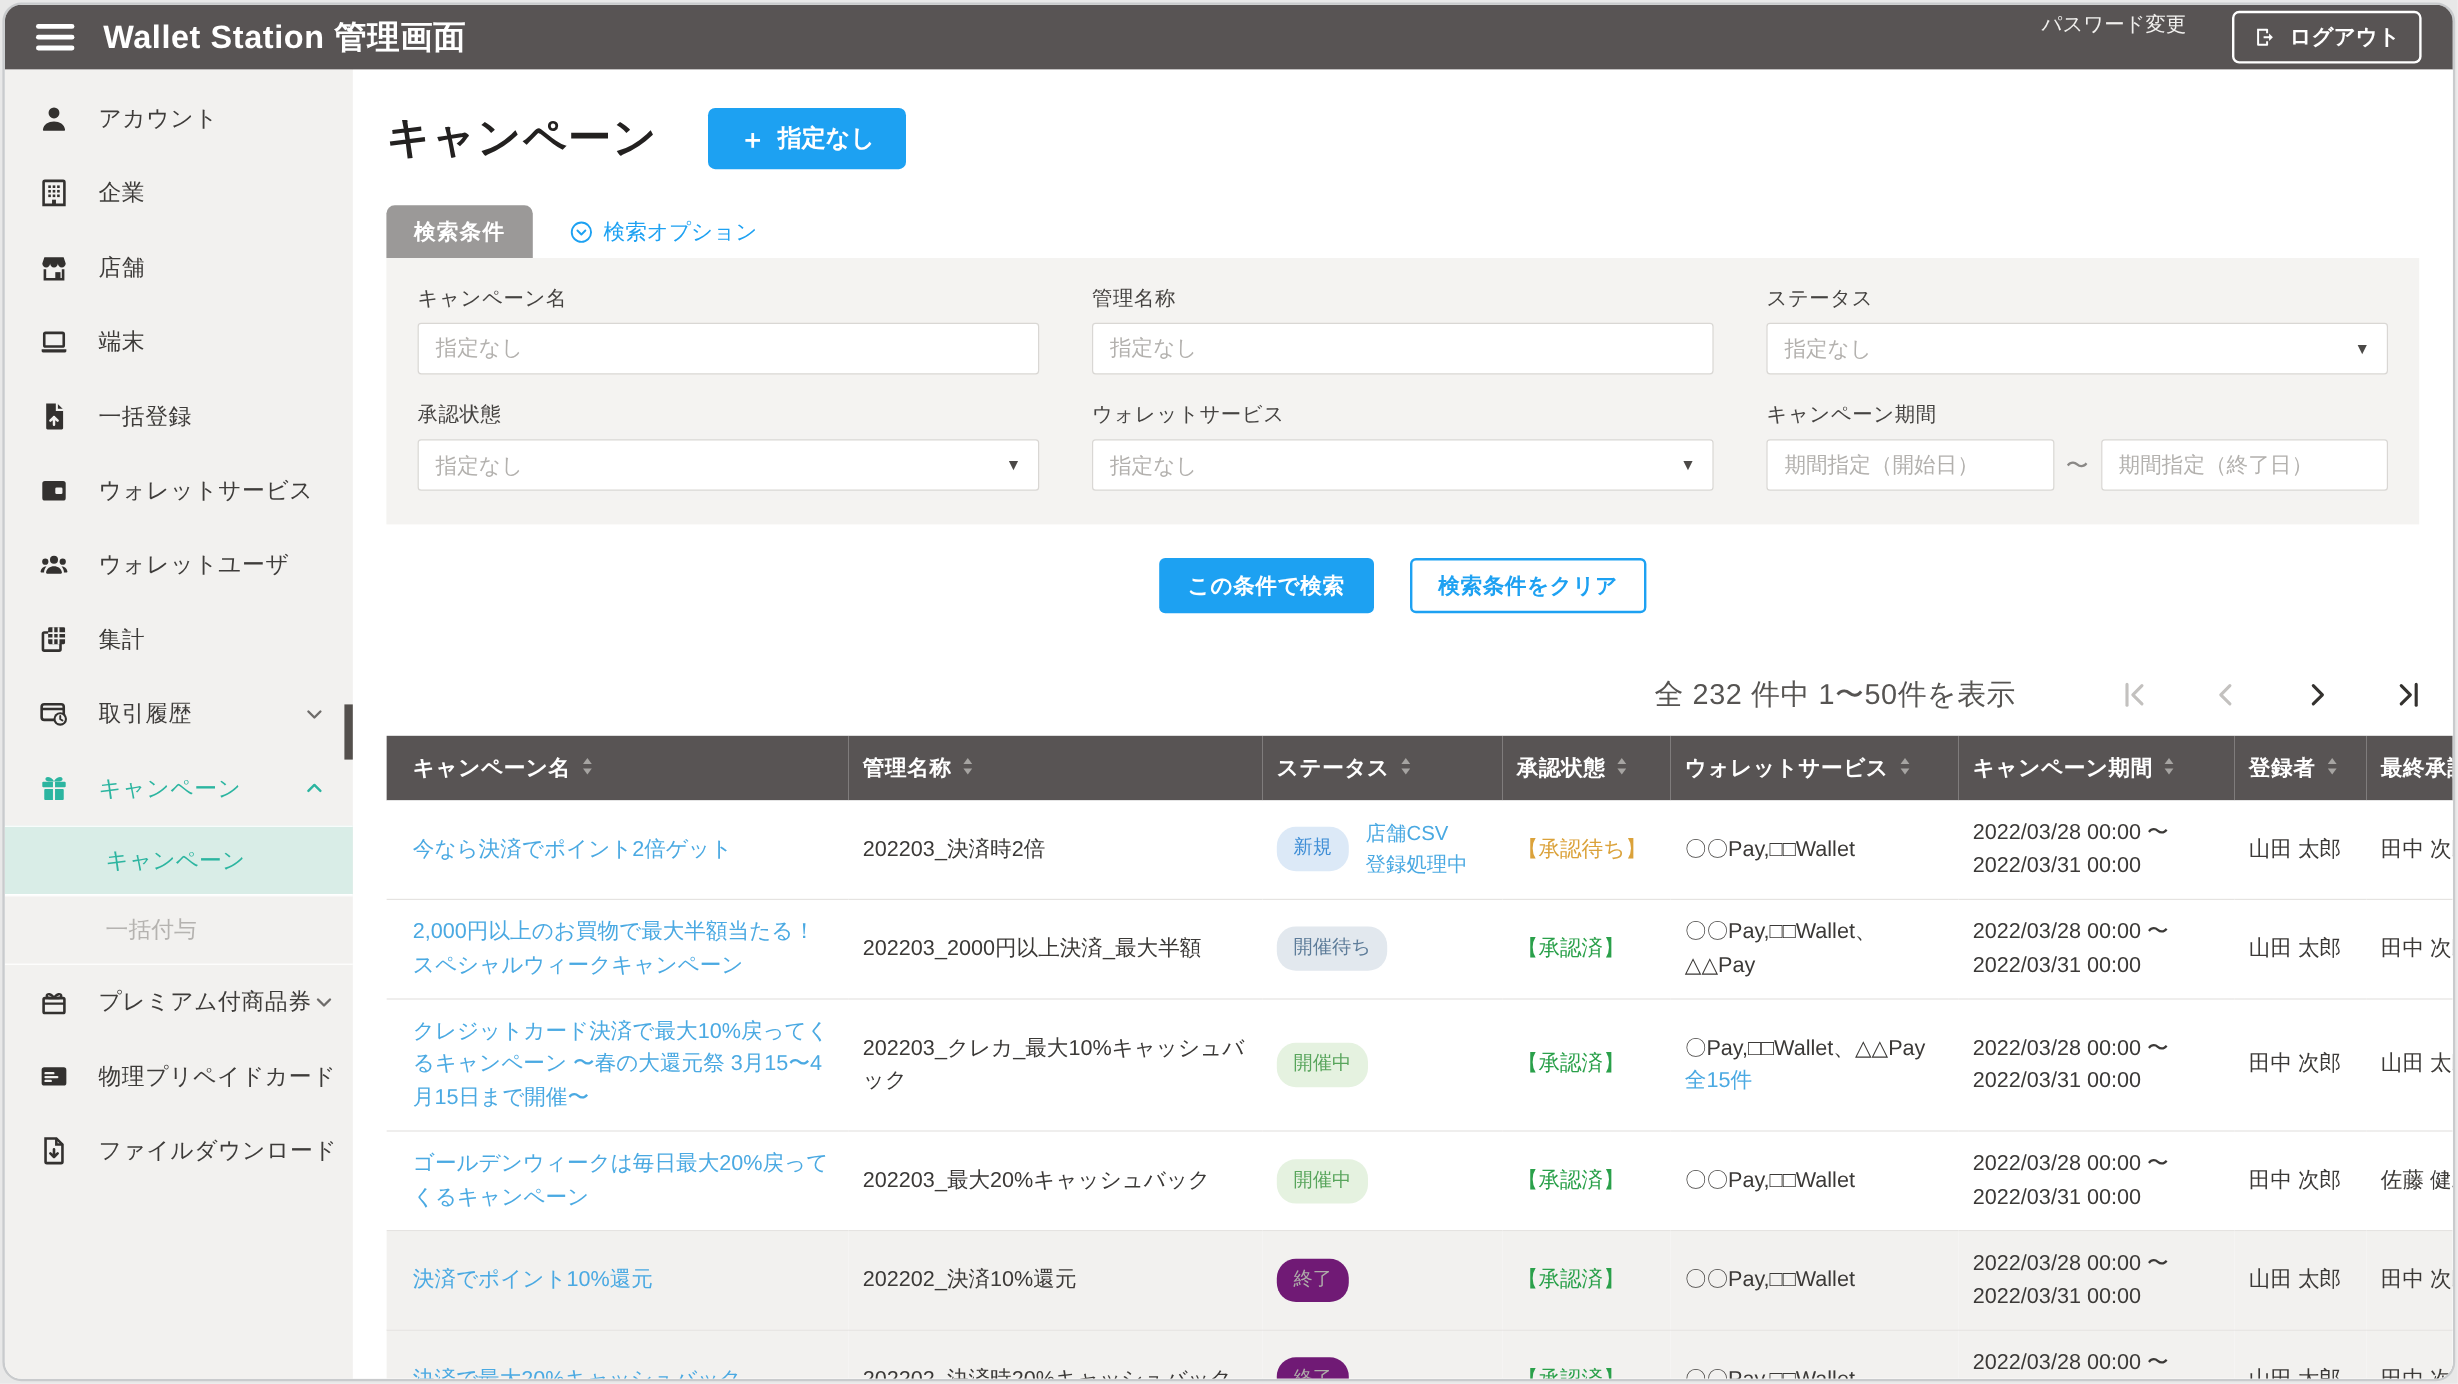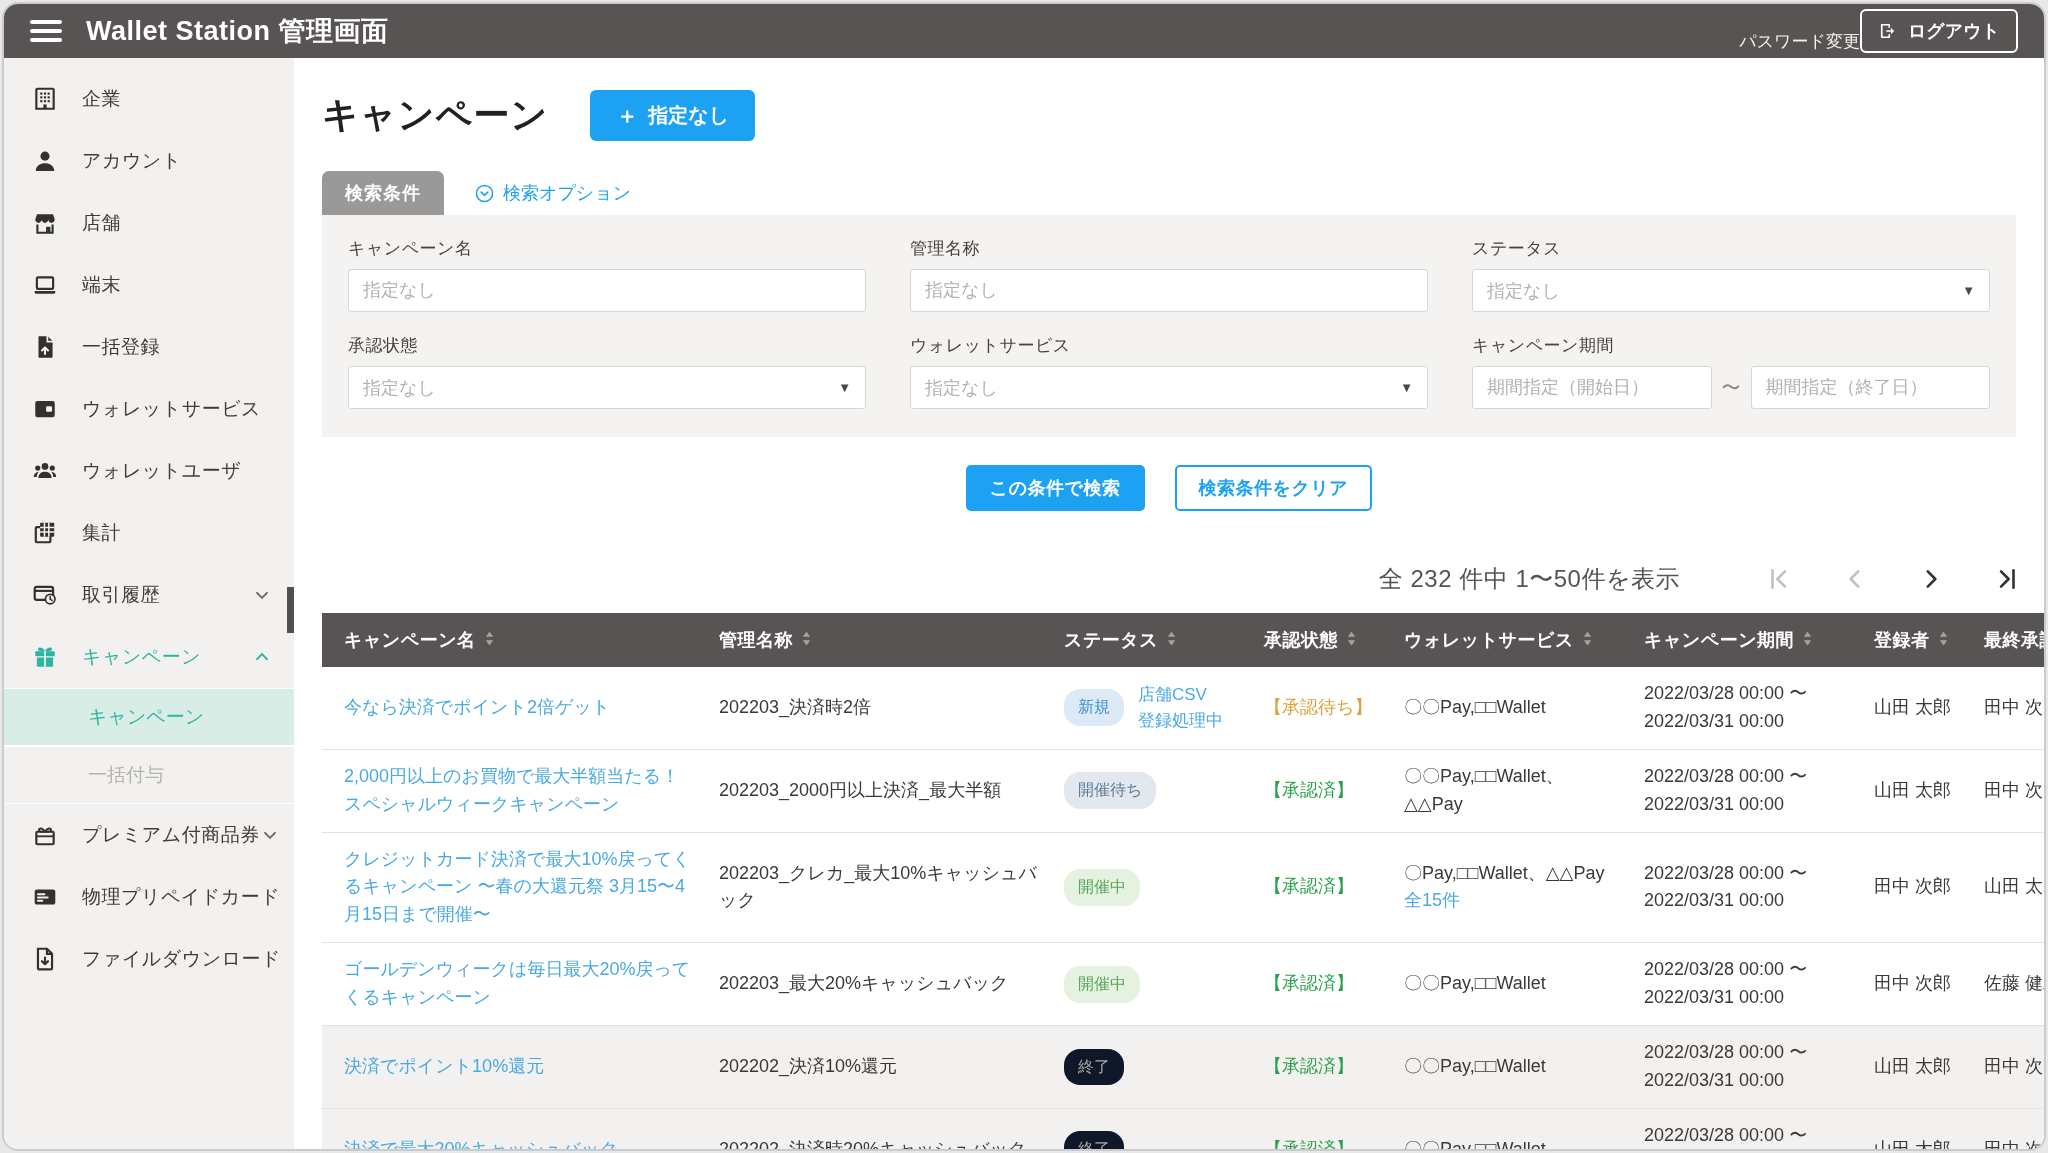--- a/index.html
+++ b/index.html
@@ -5,21 +5,21 @@
   html,body{margin:0;padding:0;background:#e8e8e8;}
   body{width:2048px;height:1153px;font-family:"Liberation Sans","DejaVu Sans",sans-serif;overflow:hidden;}
   *{box-sizing:border-box;}
   .frame{width:2044px;height:1149px;margin:2px;border:2px solid #c9cbcd;border-radius:16px;overflow:hidden;background:#fff;display:flex;flex-direction:column;}
 
   
   .app-header{height:54px;background:var(--header-bg,#585454);display:flex;align-items:center;padding:13px 26px;flex:none;}
   .hamburger{width:32px;display:flex;flex-direction:column;gap:5px;margin-right:24px;cursor:pointer;}
   .hamburger span{display:block;height:4px;background:#fff;border-radius:2px;}
   .app-title{color:#fff;font-size:27px;font-weight:bold;letter-spacing:.5px;white-space:nowrap;}
-  .header-right{margin-left:auto;display:flex;align-items:flex-end;}
+  .header-right{margin-left:auto;display:flex;align-items:flex-start;gap:38px;}
   .pw-link{color:#f1f0ee;font-size:17px;cursor:pointer;text-decoration:none;}
   .logout-btn{display:flex;align-items:center;gap:10px;background:transparent;border:2px solid #fff;border-radius:6px;color:#fff;font-size:18px;font-weight:bold;padding:8px 16px;cursor:pointer;font-family:inherit;}
   .logout-btn svg{width:20px;height:20px;display:block;}
 
   .layout{display:flex;flex:1;min-height:0;}
 
   
   .sidebar{width:290px;flex:none;background:#f2f1ef;padding-top:10px;position:relative;}
   .side-item{height:62px;display:flex;align-items:center;padding-left:28px;cursor:pointer;color:#3e3c3a;}
   .side-icon{width:26px;height:26px;flex:none;margin-right:24px;color:#33312f;}
@@ -77,21 +77,21 @@
   th .th-label{vertical-align:middle;display:inline-block;}
   td{font-size:18px;color:#3b3937;padding:13px 12px;border-bottom:1px solid #e5e3e1;vertical-align:middle;line-height:1.55;background:#fff;}
   td:first-child{padding-left:22px;}
   tr.row-ended td{background:#f2f1ef;}
   .link{color:var(--link,#4aa9e2);text-decoration:none;cursor:pointer;}
   .status-wrap{display:flex;align-items:center;gap:14px;}
   .badge{display:inline-block;padding:6px 14px;border-radius:16px;font-size:16px;white-space:nowrap;flex:none;}
   .badge-new{background:#dcE9f7;color:#3f8ed6;}
   .badge-waiting{background:#e2e8ee;color:#5d7c99;}
   .badge-active{background:#e5f2e0;color:#58a55c;}
-  .badge-ended{background:#0f172a;color:#aeaca9;}
+  .badge-ended{background:#701a75;color:#aeaca9;}
   .csv-link{font-size:17px;line-height:1.5;}
   .approval{white-space:nowrap;font-size:18px;}
   .approval-pending{color:#dba23a;}
   .approval-approved{color:#2aa04a;}
   .col-period{white-space:nowrap;}
 </style>
 </head>
 <body>
 
 <div class="frame">
@@ -116,43 +116,43 @@
       </button>
     </div>
   </header>
 
   <div class="layout">
     <nav class="sidebar">
       <div id="sidebar-items">
           <div class="side-item">
             <span class="side-icon">
               <svg viewBox="0 0 24 24">
+                <circle cx="12" cy="7.5" r="4.2"></circle>
+                <path d="M3.5 20.2c.6-4 4.2-6.2 8.5-6.2s7.9 2.2 8.5 6.2c.1.5-.3 1-.8 1H4.3c-.5 0-.9-.5-.8-1z"></path>
+              </svg>
+            </span>
+            <span class="side-label">アカウント</span>
+          </div>
+          <div class="side-item">
+            <span class="side-icon">
+              <svg viewBox="0 0 24 24">
                 <path d="M5 2.5h14c.6 0 1 .4 1 1V21H4V3.5c0-.6.4-1 1-1z" fill="none" stroke="currentColor" stroke-width="2"></path>
                 <rect x="7.6" y="6" width="2" height="2"></rect>
                 <rect x="11" y="6" width="2" height="2"></rect>
                 <rect x="14.4" y="6" width="2" height="2"></rect>
                 <rect x="7.6" y="9.5" width="2" height="2"></rect>
                 <rect x="11" y="9.5" width="2" height="2"></rect>
                 <rect x="14.4" y="9.5" width="2" height="2"></rect>
                 <rect x="7.6" y="13" width="2" height="2"></rect>
                 <rect x="11" y="13" width="2" height="2"></rect>
                 <rect x="14.4" y="13" width="2" height="2"></rect>
                 <rect x="10.5" y="17" width="3" height="4"></rect>
               </svg>
             </span>
             <span class="side-label">企業</span>
-          </div>
-          <div class="side-item">
-            <span class="side-icon">
-              <svg viewBox="0 0 24 24">
-                <circle cx="12" cy="7.5" r="4.2"></circle>
-                <path d="M3.5 20.2c.6-4 4.2-6.2 8.5-6.2s7.9 2.2 8.5 6.2c.1.5-.3 1-.8 1H4.3c-.5 0-.9-.5-.8-1z"></path>
-              </svg>
-            </span>
-            <span class="side-label">アカウント</span>
           </div>
           <div class="side-item">
             <span class="side-icon">
               <svg viewBox="0 0 24 24">
                 <path d="M3 8.8 4.6 4h14.8L21 8.8c0 1.7-1.35 3.1-3 3.1s-3-1.4-3-3.1c0 1.7-1.35 3.1-3 3.1s-3-1.4-3-3.1c0 1.7-1.35 3.1-3 3.1S3 10.5 3 8.8z"></path>
                 <path d="M5 13.3V21h14v-7.7" fill="none" stroke="currentColor" stroke-width="2"></path>
                 <rect x="13" y="15.5" width="4" height="5.5"></rect>
               </svg>
             </span>
             <span class="side-label">店舗</span>

